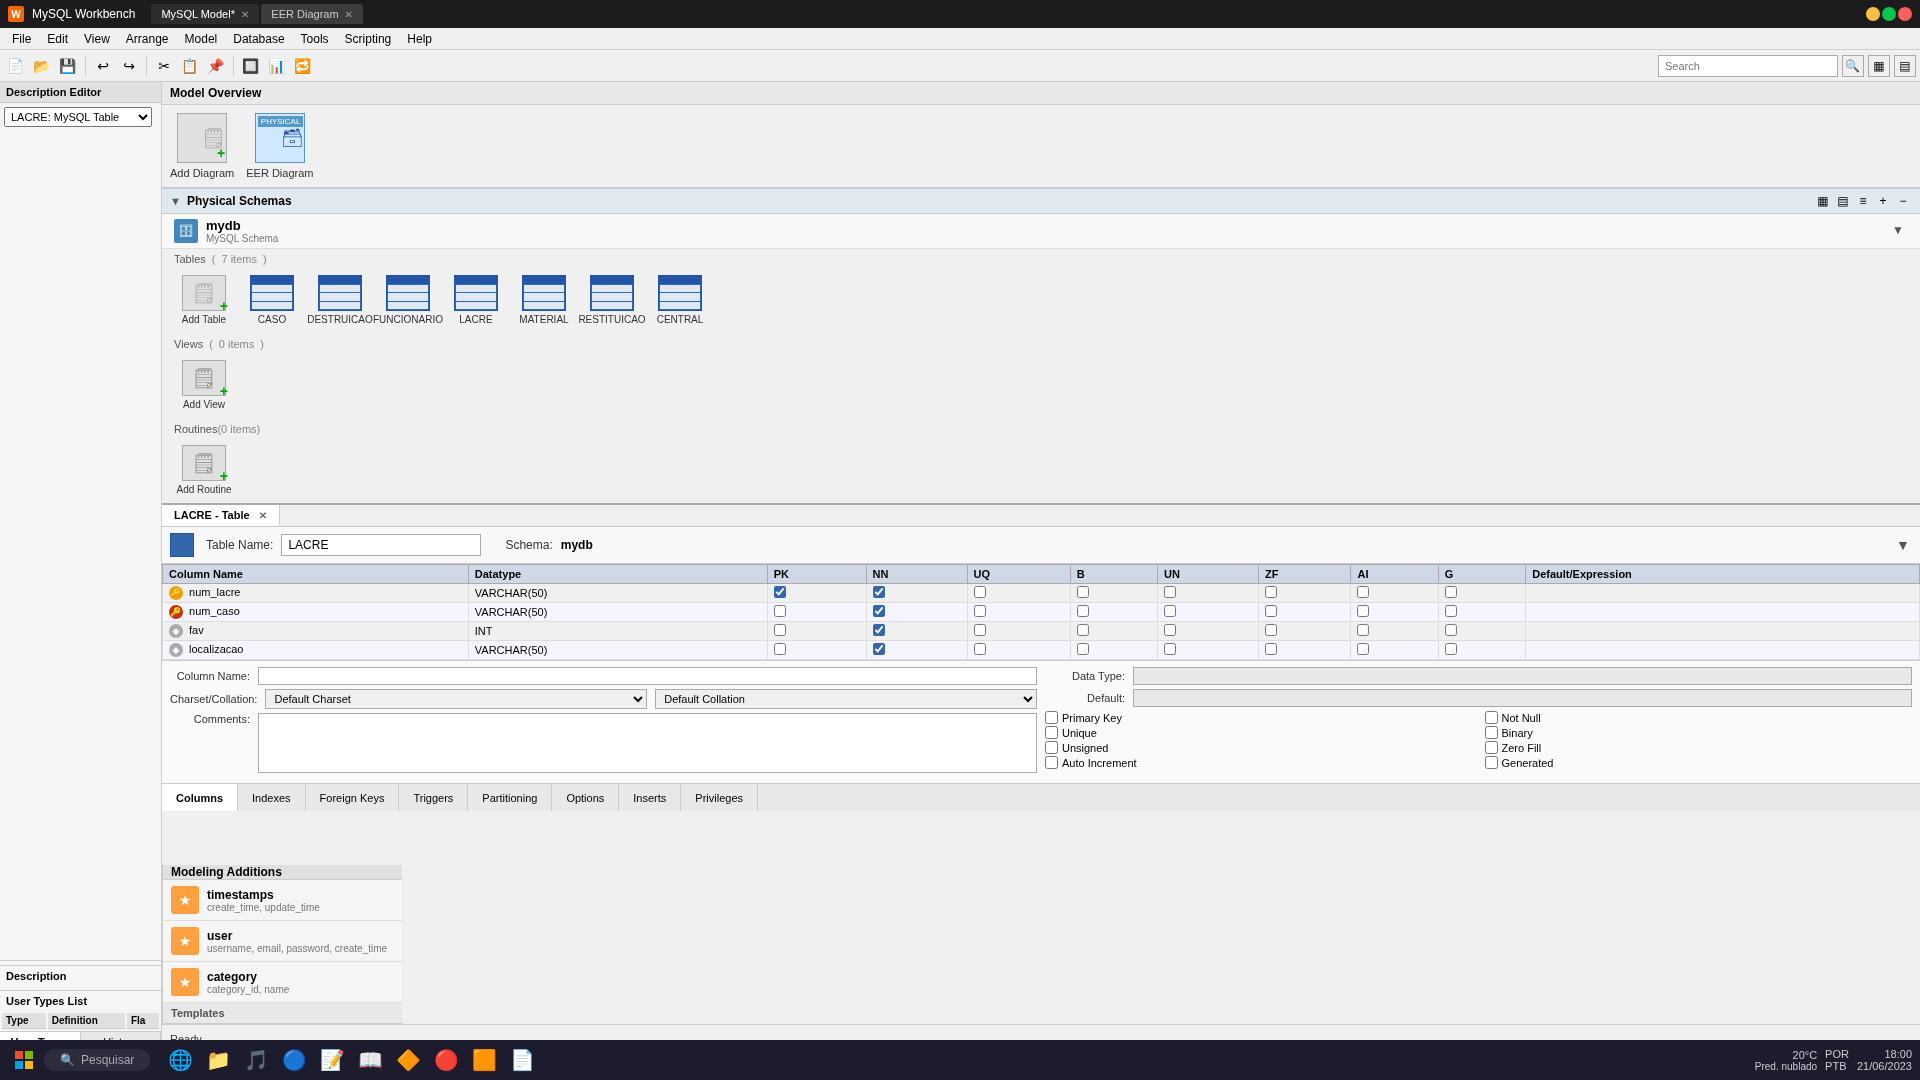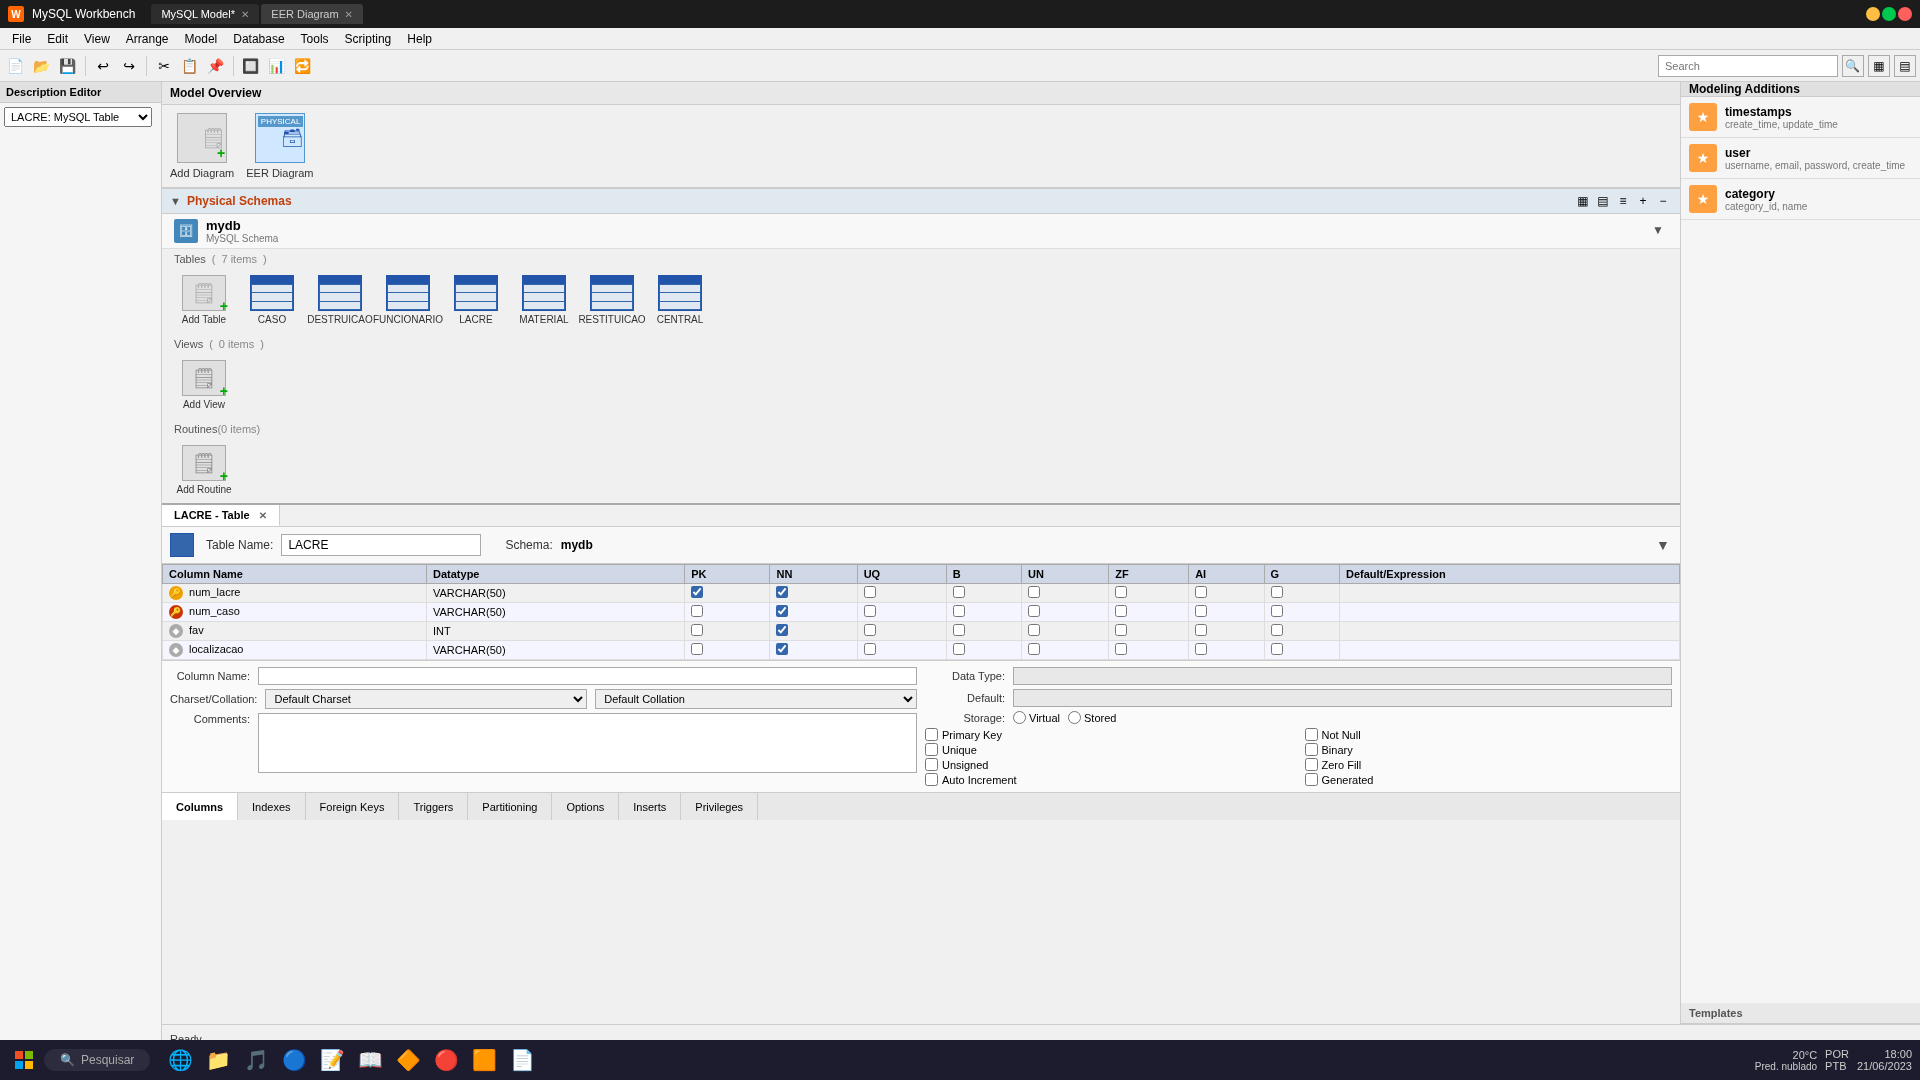--- a/index.html
+++ b/index.html
@@ -53,21 +53,21 @@
     .model-overview-content { padding: 8px; display: flex; gap: 12px; align-items: flex-end; border-bottom: 1px solid #ccc; }
     .diagram-item { display: flex; flex-direction: column; align-items: center; gap: 4px; cursor: pointer; }
     .diagram-icon { width: 50px; height: 50px; background: #e0e0e0; border: 1px solid #aaa; display: flex; align-items: center; justify-content: flex-end; font-size: 24px; color: #555; position: relative; }
     .diagram-icon-eer { background: #d0e8ff; border: 1px solid #5599cc; }
     .diagram-label { font-size: 11px; text-align: center; color: #333; }
     .eer-label-badge { position: absolute; top: 2px; left: 2px; background: #5599cc; color: #fff; font-size: 8px; padding: 1px 3px; }
     
     
     .section-header { background: #e0e8f0; padding: 3px 8px; display: flex; align-items: center; gap: 6px; border-bottom: 1px solid #ccc; border-top: 1px solid #ccc; }
     .section-expand { color: #555; font-size: 11px; cursor: pointer; }
-    .section-title { font-size: 12px; font-weight: bold; color: #c2410c; }
+    .section-title { font-size: 12px; font-weight: bold; color: #000000; }
     .section-actions { margin-left: auto; display: flex; gap: 2px; }
     .icon-btn { width: 18px; height: 18px; background: transparent; border: none; cursor: pointer; font-size: 12px; display: flex; align-items: center; justify-content: center; }
     
     
     .schema-row { display: flex; align-items: center; gap: 8px; padding: 4px 12px; border-bottom: 1px solid #ddd; background: #f8f8f8; }
     .schema-icon { width: 24px; height: 24px; background: #4488bb; border-radius: 2px; display: flex; align-items: center; justify-content: center; color: #fff; font-size: 12px; }
     .schema-name { font-size: 13px; font-weight: bold; }
     .schema-sub { font-size: 10px; color: #777; }
     .schema-expand-btn { margin-left: auto; width: 16px; height: 16px; cursor: pointer; font-size: 12px; color: #555; }
     
@@ -235,25 +235,42 @@
 <div class="main-layout">
 
   <div class="left-panel">
     <div class="desc-editor-header">Description Editor</div>
     <div class="desc-editor-select">
       <select>
         <option>LACRE: MySQL Table</option>
       </select>
     </div>
     <div style="flex:1;"></div>
+    <div class="left-panel-bottom">
+      <div class="desc-section-title" style="padding:4px 6px;font-size:11px;font-weight:bold;">Description</div>
+      <div class="desc-section-title" style="padding:4px 6px;font-size:11px;font-weight:bold;">User Types List</div>
+      <table class="user-types-table">
+        <thead>
+          <tr>
+            <th>Type</th>
+            <th>Definition</th>
+            <th>Fla</th>
+          </tr>
+        </thead>
+      </table>
+      <div class="left-tabs">
+        <div class="left-tab active">User Types</div>
+        <div class="left-tab">History</div>
+      </div>
+    </div>
   </div>
 
   <div style="flex:1;display:flex;flex-direction:column;overflow:hidden;">
 
-    <div style="flex:1;display:flex;flex-direction:row;overflow:hidden;">
+    <div style="flex:1;display:flex;flex-direction:column;overflow:hidden;">
 
       <div class="main-content">
 
         <div class="model-overview-header">Model Overview</div>
         <div class="model-overview-content">
           <div class="diagram-item">
             <div class="diagram-icon" style="background:#e0e0e0;border:1px solid #aaa;">
               <span style="font-size:20px;color:#aaa;">🗒</span>
               <span style="position:absolute;bottom:1px;right:1px;color:#00aa00;font-size:14px;font-weight:bold;">+</span>
             </div>
@@ -549,33 +566,20 @@
               </div>
             </div>
             <div>
               <div class="detail-row">
                 <span class="detail-label">Data Type:</span>
                 <input class="detail-input" type="text" style="background: rgb(232, 232, 232);">
               </div>
               <div class="detail-row">
                 <span class="detail-label">Default:</span>
                 <input class="detail-input" type="text" style="background: rgb(232, 232, 232);">
-              </div>
-              <div class="detail-row">
-                <span class="detail-label">Storage:</span>
-                <div class="storage-radios">
-                  <label class="radio-group">
-                    <input type="radio" name="storage" style="">
-                    <span>Virtual</span>
-                  </label>
-                  <label class="radio-group">
-                    <input type="radio" name="storage" style="">
-                    <span>Stored</span>
-                  </label>
-                </div>
               </div>
               <div class="checkboxes-grid">
                 <label class="checkbox-item">
                   <input type="checkbox" style="">
                   <span>Primary Key</span>
                 </label>
                 <label class="checkbox-item">
                   <input type="checkbox" style="">
                   <span>Not Null</span>
                 </label>

